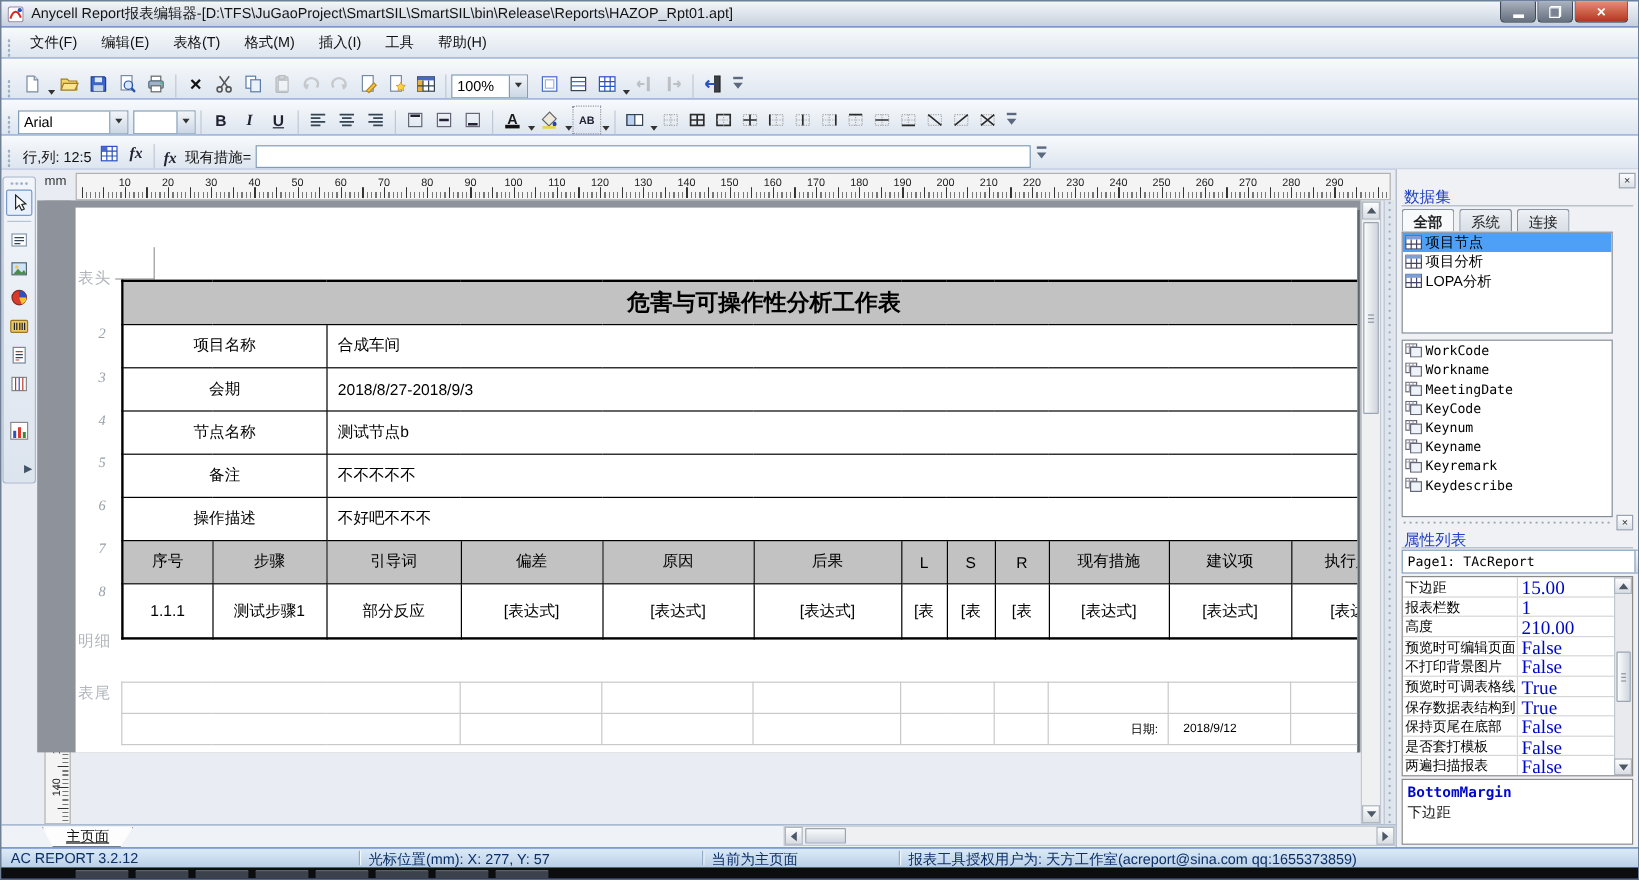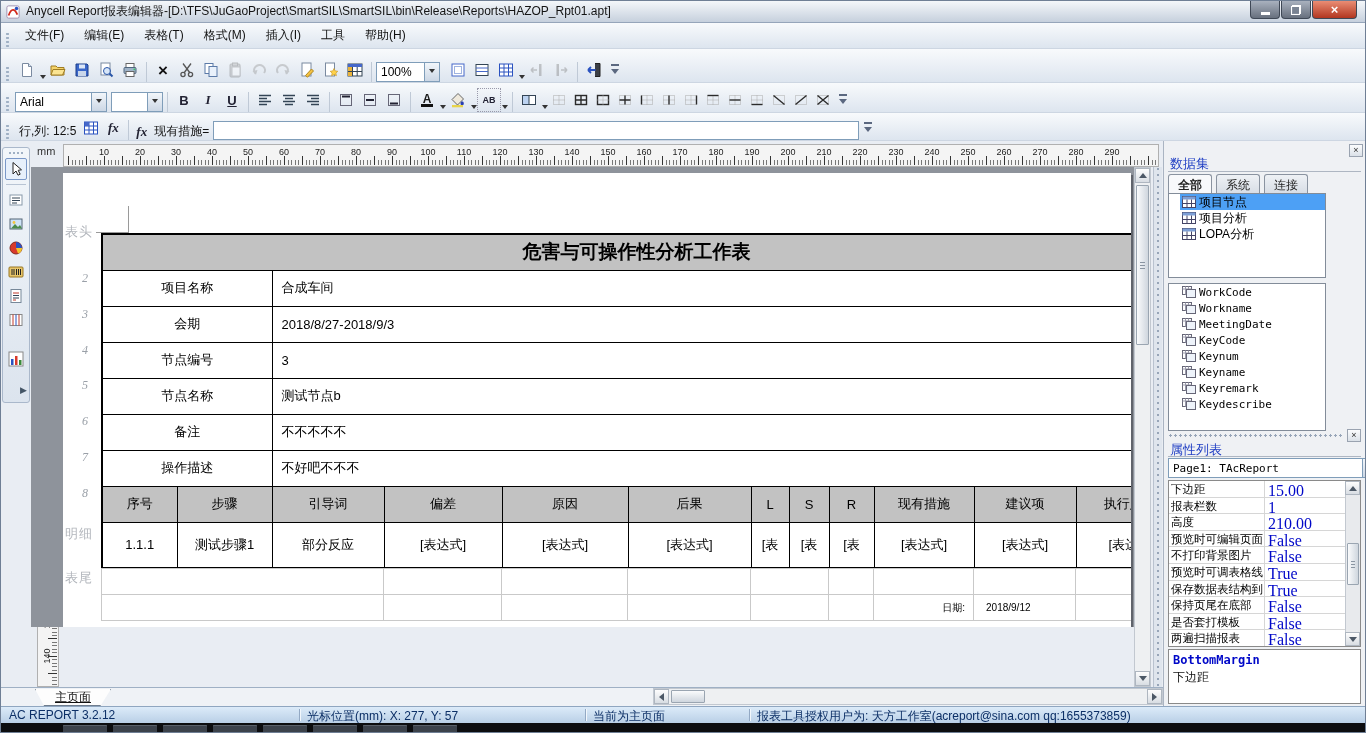--- a/index.html
+++ b/index.html
@@ -97,21 +97,21 @@
 #hsplitbar{position:absolute;left:1152px;top:26px;width:9px;height:520px;background:#dfe5ed;border-left:1px solid #b9c2cf;background-image:radial-gradient(circle,#97a5b8 1px,transparent 1.2px);background-size:6px 6px;background-position:center;background-repeat:repeat-y;}
 
 
 #rightpanel{position:absolute;left:1162px;top:0px;width:204px;height:565px;background:#eff1f4;border-left:1px solid #aab4c2;font-size:12px;}
 #rightpanel .ptitle{position:absolute;left:6px;font-size:13px;color:#2240c4;}
 #rightpanel .prule{position:absolute;left:4px;right:6px;height:1px;background:#aeb6c2;}
 .xbtn{width:14px;height:13px;border:1px solid #9aa3b0;background:linear-gradient(#fbfcfd,#dbe1e8);font-size:9px;line-height:11px;text-align:center;color:#333;}
 #dstabs{position:absolute;left:4px;top:33px;display:flex;}
 .dtab{height:19px;padding:2px 9px;font-size:12px;border:1px solid #8a93a0;border-bottom:none;border-radius:3px 3px 0 0;background:linear-gradient(#eef1f5,#d8dee6);margin-right:4px;color:#222;}
 .dtab.active{background:#f8f9fb;font-weight:bold;}
-.listbox{position:absolute;left:4px;width:158px;background:#fff;border:1px solid #828c99;overflow:hidden;padding-left:11px;}
+.listbox{position:absolute;left:4px;width:176px;background:#fff;border:1px solid #828c99;overflow:hidden;}
 #dslist{top:52px;height:85px;}
 #fieldlist{top:142px;height:148px;}
 .litem{display:flex;align-items:center;height:16px;padding-left:2px;white-space:nowrap;}
 .litem svg{width:14px;height:12px;margin-right:3px;flex:0 0 auto;}
 .litem.selected{background:#4da0f5;}
 .litem .flabel2{font-family:"DejaVu Sans Mono",monospace;font-size:11px;}
 .hsplit{position:absolute;left:4px;top:291px;width:193px;height:7px;display:flex;align-items:center;}
 .hsplit .dots{flex:1;height:3px;background-image:radial-gradient(circle,#97a5b8 1px,transparent 1.2px);background-size:5px 3px;}
 #pcombo{position:absolute;left:4px;top:317px;width:210px;height:20px;}
 #pgrid{position:absolute;left:4px;top:339px;width:193px;height:167px;border:1px solid #8a8a8a;background:#fff;overflow:hidden;}
@@ -690,24 +690,20 @@
               <tr class="irow">
                 <td class="lbl" colspan="2">项目名称</td>
                 <td class="val" colspan="10">合成车间</td>
               </tr>
 
               <tr class="irow">
                 <td class="lbl" colspan="2">会期</td>
                 <td class="val" colspan="10">2018/8/27-2018/9/3</td>
               </tr>
 
-              <tr class="irow">
-                <td class="lbl" colspan="2">节点编号</td>
-                <td class="val" colspan="10">3</td>
-              </tr>
 
               <tr class="irow">
                 <td class="lbl" colspan="2">节点名称</td>
                 <td class="val" colspan="10">测试节点b</td>
               </tr>
 
               <tr class="irow">
                 <td class="lbl" colspan="2">备注</td>
                 <td class="val" colspan="10">不不不不不</td>
               </tr>

